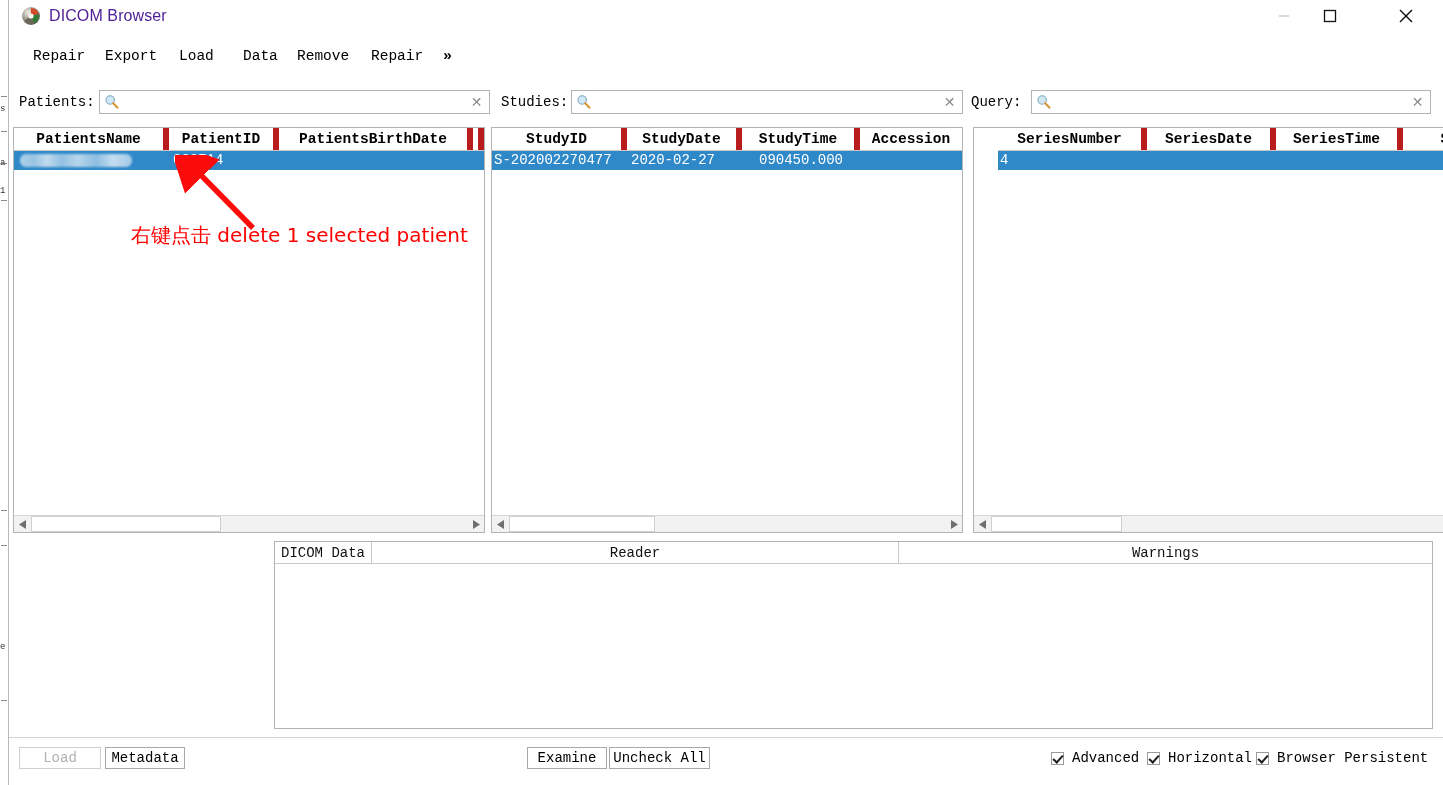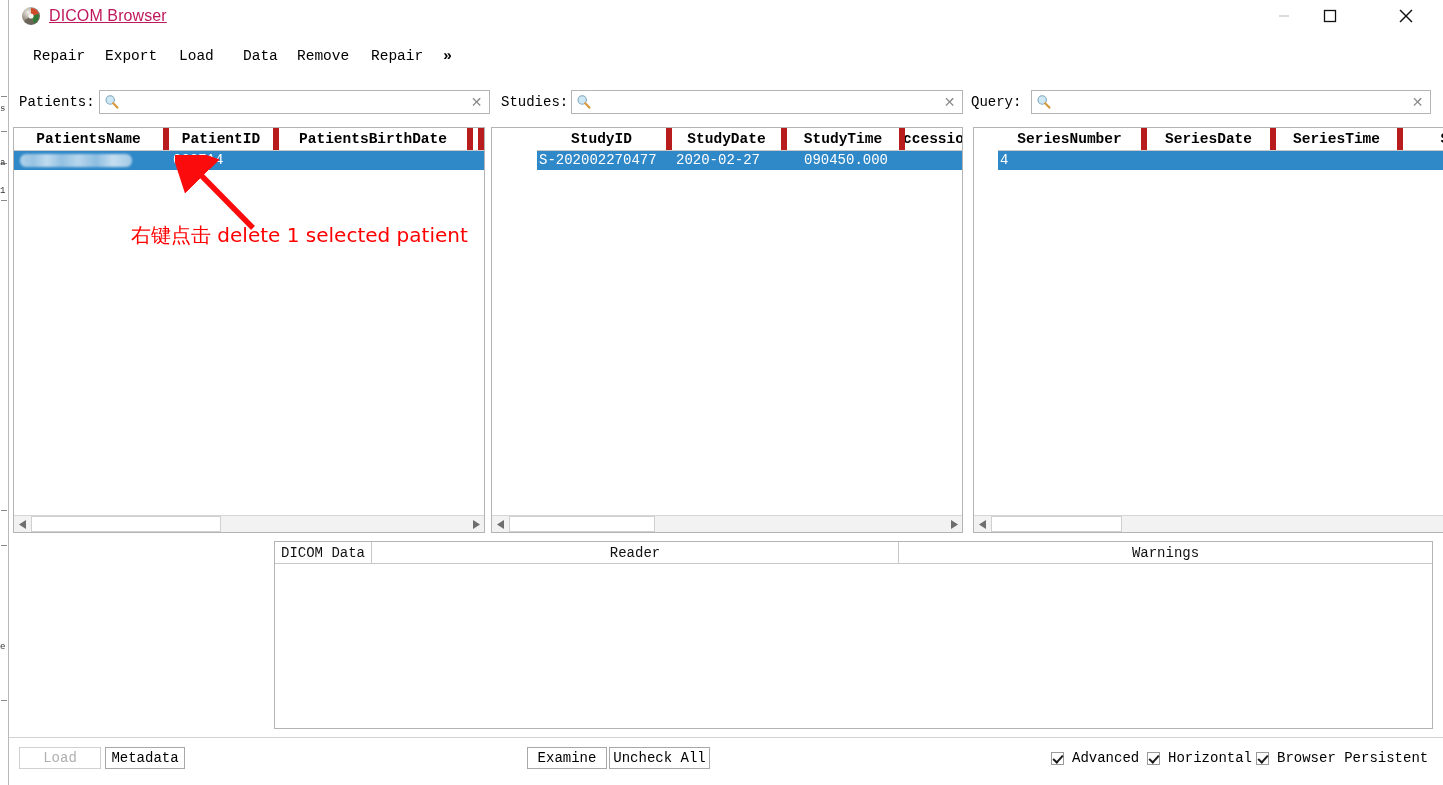--- a/index.html
+++ b/index.html
@@ -45,23 +45,22 @@
     height: 40px;
     background: #ffffff;
   }
   #app-icon {
     position: absolute; left: 12px; top: 6px;
     width: 20px; height: 20px;
   }
   #title-text {
     position: absolute; left: 40px; top: 7px;
     font-family: "Liberation Sans", sans-serif;
-    font-size: 16px; color: #be185d;
+    font-size: 16px; color: #4c1d95;
     letter-spacing: .1px;
-    text-decoration: underline;
   }
   .wbtn {
     position: absolute; top: 0; width: 46px; height: 32px;
     display: flex; align-items: center; justify-content: center;
     cursor: default;
   }
   #btn-min { right: 136px; }
   #btn-max { right: 90px; }
   #btn-close { right: 14px; }
 
@@ -431,21 +430,21 @@
         <div class="thumb" style="left:0; width:190px;"></div>
       </div>
       <div class="arrow">
         <svg width="8" height="9" viewBox="0 0 8 9">
             <polygon points="1,0 1,9 8,4.5" fill="#6e6e6e"></polygon>
           </svg>
       </div>
     </div>
   </div>
 
-  <div class="panel" id="panel-studies" style="left:482px; width:472px;padding-left:45px;">
+  <div class="panel" id="panel-studies" style="left:482px; width:472px;">
     <div class="hdr">
       <div class="hcell" style="width:135px;">StudyID</div>
       <div class="hcell" style="width:115px;">StudyDate</div>
       <div class="hcell" style="width:118px;">StudyTime</div>
       <div class="hcell" style="flex:1; border-right:0;">Accession</div>
     </div>
     <div class="rows">
       <div class="row sel">
         <div class="rcell left" style="width:135px; padding:0 2px;">S-202002270477</div>
         <div class="rcell left" style="width:115px;">2020-02-27</div>

